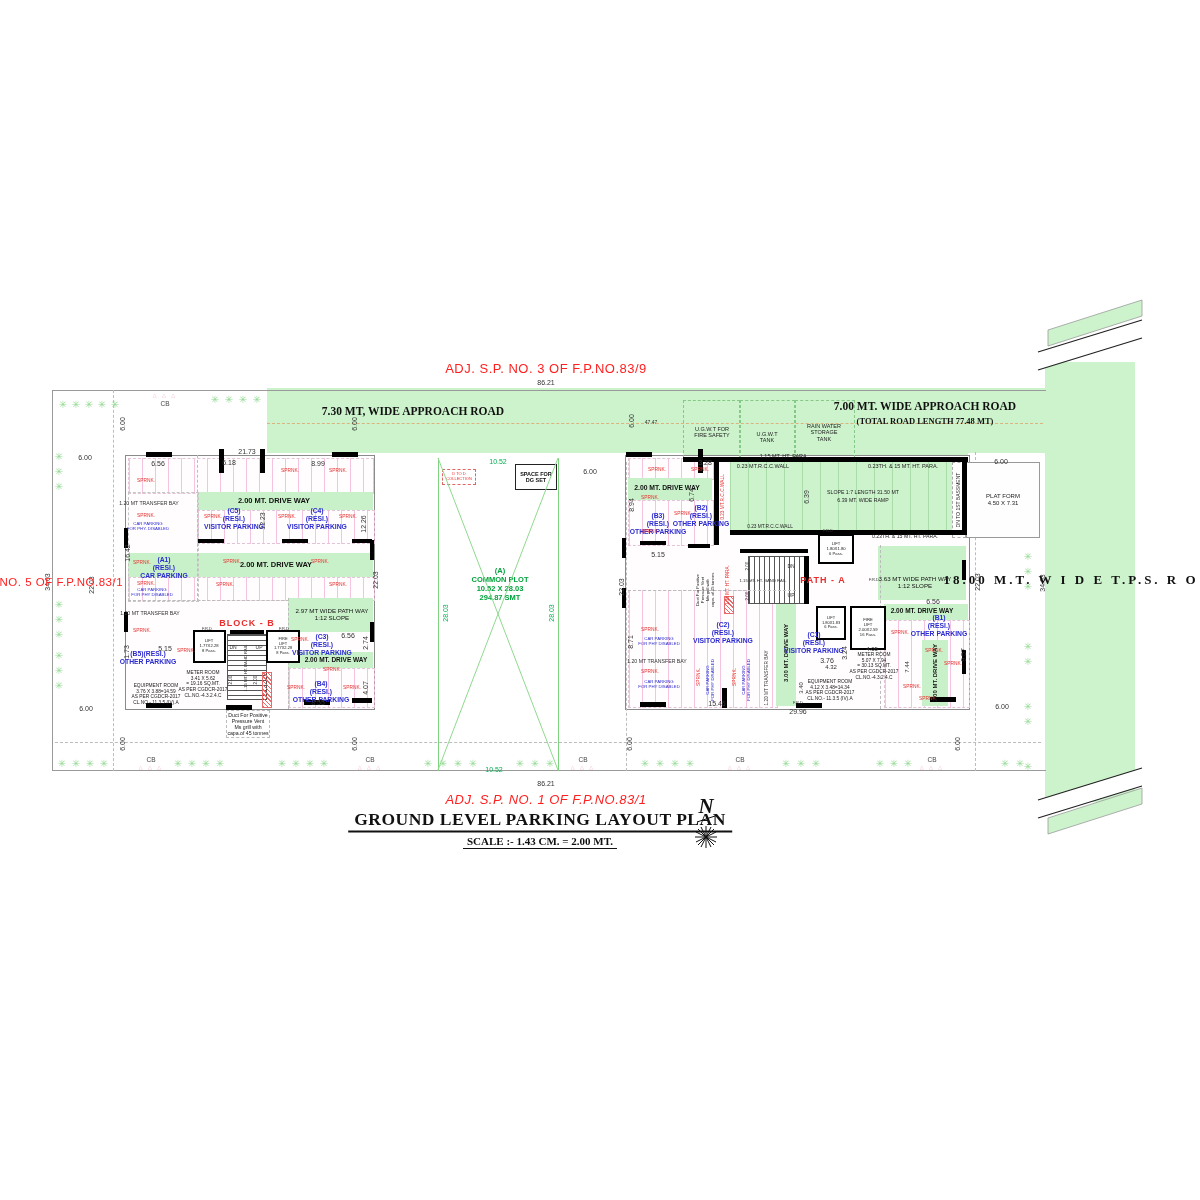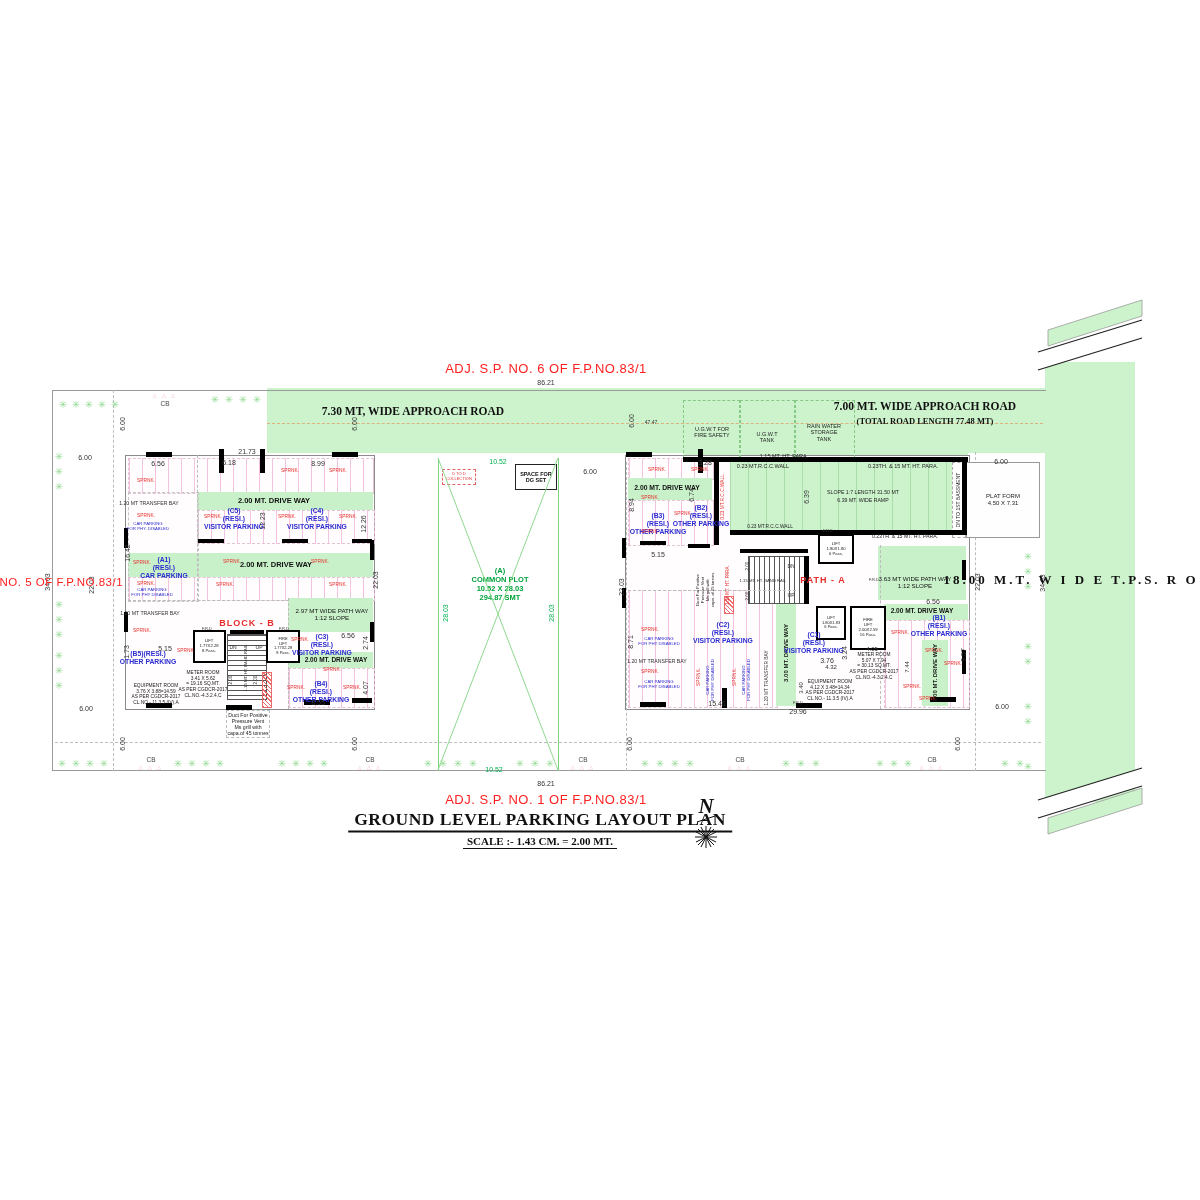--- a/index.html
+++ b/index.html
@@ -475,22 +475,22 @@
       <line x1="698" y1="829" x2="714" y2="845"></line>
         <line x1="714" y1="829" x2="698" y2="845"></line>
       <line x1="701" y1="827" x2="711" y2="847"></line>
         <line x1="711" y1="827" x2="701" y2="847"></line>
       <line x1="696" y1="832" x2="716" y2="842"></line>
         <line x1="716" y1="832" x2="696" y2="842"></line>
       <line x1="697" y1="822" x2="715" y2="816"></line>
     </g>
   </svg>
 
-  <div class="hand t-adj" style="left:546px;top:368px;">ADJ.  S.P. NO. 6 OF F.P.NO.83/1</div>
-  <div class="hand t-adj" style="left:546px;top:799px;">ADJ.  S.P. NO. 1 OF F.P.NO.83/1</div>
+  <div class="hand t-adj" style="left:546px;top:368px;">ADJ.  S.P. NO. 3 OF F.P.NO.83/9</div>
+  <div class="hand t-adj" style="left:546px;top:799px;font-style:italic;">ADJ.  S.P. NO. 1 OF F.P.NO.83/1</div>
   <div class="hand t-adj rot" style="left:33px;top:582px;font-size:11.5px;">ADJ.  S.P. NO. 5 OF F.P.NO.83/1</div>
   <div class="hand t-serif" style="left:413px;top:411px;">7.30 MT, WIDE APPROACH ROAD</div>
   <div class="hand t-serif" style="left:925px;top:406px;">7.00 MT. WIDE APPROACH ROAD</div>
   <div class="hand t-serifs" style="left:925px;top:421px;">(TOTAL ROAD LENGTH 77.48 MT)</div>
   <div class="hand t-serif rot" style="left:1089px;top:580px;font-size:13px;letter-spacing:3px;">18.00  M.T.  W I D E   T.P.S.  R O A D</div>
   <div class="hand" style="left:540px;top:819px;"><span id="title-main">GROUND LEVEL PARKING LAYOUT PLAN</span></div>
   <div class="hand" style="left:540px;top:840px;"><span id="title-scale">SCALE :- 1.43 CM. = 2.00 MT.</span></div>
   <div class="hand" style="left:706px;top:806px;"><span id="north-n">N</span></div>
 </div>
 

